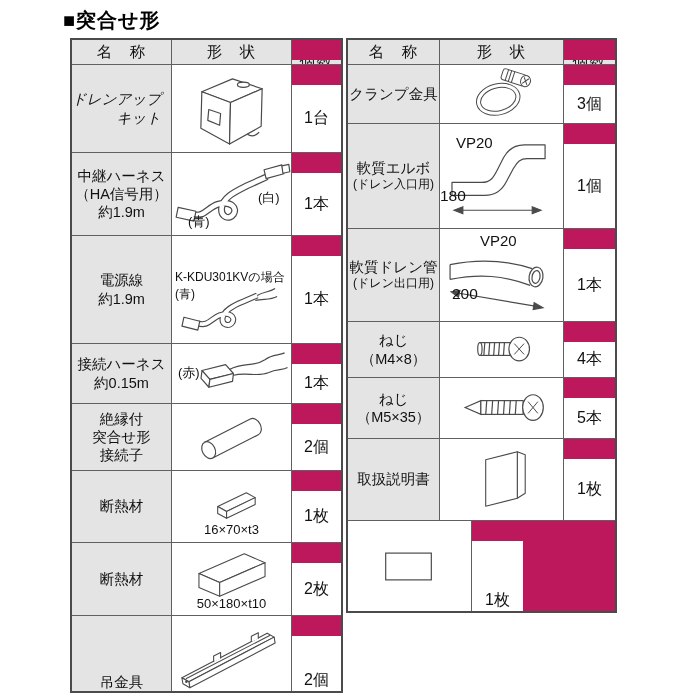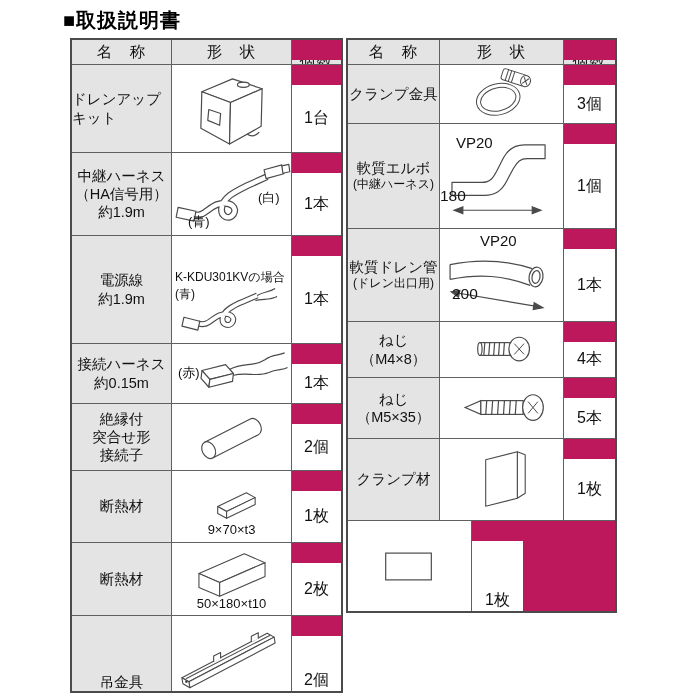--- a/index.html
+++ b/index.html
@@ -28,33 +28,33 @@
   #tblL .name{width:100px;}
   #tblL .shape{width:120px;}
   #tblL .qty{width:49px;}
   #tblR .name{width:92px;}
   #tblR .shape{width:124px;}
   #tblR .qty{width:51px;}
   .hdr .cell{background:#e4e4e4;font-size:15.5px;border-bottom-width:1.5px;letter-spacing:1px;}
   .nm{white-space:pre-line;font-size:14.5px;line-height:1.25;}
   .sub{font-size:12px;line-height:1.3;}
   .qty span{font-size:16px;}
-  .alignL{align-items:flex-start;text-align:left;padding-left:0;}
+  .alignL{align-items:flex-start;text-align:right;padding-left:0;font-style:italic;}
   .shape svg{position:absolute;left:0;top:0;width:100%;height:100%;}
   .lbl{position:absolute;font-size:13px;white-space:nowrap;z-index:2;}
   .cap{position:absolute;left:0;right:0;text-align:center;font-size:13px;z-index:2;}
   .note{position:absolute;font-size:12px;white-space:nowrap;z-index:2;}
   .pipe{position:absolute;font-size:15px;z-index:2;}
   .dim{position:absolute;font-size:15.5px;z-index:2;}
   .dimC{left:0;right:0;text-align:left;}
 </style>
 </head>
 <body>
 
-<div class="title">■取扱説明書</div>
+<div class="title">■突合せ形</div>
 
 <div class="tbl" id="tblL">
 
   <div class="row hdr" style="height:25px">
     <div class="cell name">
         <span>名　称</span>
       </div>
     <div class="cell shape">
         <span>形　状</span>
       </div>
@@ -180,21 +180,21 @@
         <span class="nm">断熱材</span>
       </div>
     <div class="cell shape">
       <svg viewBox="0 0 120 72">
         <g fill="#fff" stroke="#4a4a4a" stroke-width="1.1" stroke-linejoin="round">
           <polygon points="46,36 75,22 84,27 55,41"></polygon>
           <polygon points="46,36 55,41 55,48 46,43"></polygon>
           <polygon points="55,41 84,27 84,34 55,48"></polygon>
         </g>
       </svg>
-      <span class="cap" style="top:51px">9×70×t3</span>
+      <span class="cap" style="top:51px">16×70×t3</span>
     </div>
     <div class="cell qty">
         <span>1枚</span>
       </div>
   </div>
 
   <div class="row" style="height:73px">
     <div class="cell name">
         <span class="nm">断熱材</span>
       </div>
@@ -273,21 +273,21 @@
       </svg>
     </div>
     <div class="cell qty">
         <span>3個</span>
       </div>
   </div>
 
   <div class="row" style="height:105px">
     <div class="cell name">
       <span class="nm">軟質エルボ</span>
-      <span class="sub">(中継ハーネス)</span>
+      <span class="sub">(ドレン入口用)</span>
     </div>
     <div class="cell shape">
       <svg viewBox="0 0 124 105">
         <path d="M12,59 L42,59 C51,59 54,54 58,46 L64,34 C69,25 75,21 85,21 L106,21 L106,35 L88,35 C81,35 78,38 74,45 L67,58 C62,68 55,72 45,72 L12,72 Z" fill="#fff" stroke="#4a4a4a" stroke-width="1.2" stroke-linejoin="round"></path>
         <g stroke="#4a4a4a" stroke-width="1.1" fill="#4a4a4a">
           <line x1="16" y1="87" x2="100" y2="87"></line>
           <polygon points="14,87 23,83.5 23,90.5"></polygon>
           <polygon points="102,87 93,83.5 93,90.5"></polygon>
         </g>
       </svg>
@@ -376,21 +376,21 @@
       </svg>
     </div>
     <div class="cell qty">
         <span>5本</span>
       </div>
   </div>
 
 
   <div class="row" style="height:82px">
     <div class="cell name">
-        <span class="nm">クランプ材</span>
+        <span class="nm">取扱説明書</span>
       </div>
     <div class="cell shape">
       <svg viewBox="0 0 124 82">
         <g fill="#fff" stroke="#4a4a4a" stroke-width="1.1" stroke-linejoin="round">
           <polygon points="78,13 86,16 86,55 78,60"></polygon>
           <polygon points="46,21 78,13 78,60 46,68"></polygon>
         </g>
       </svg>
     </div>
     <div class="cell qty">

